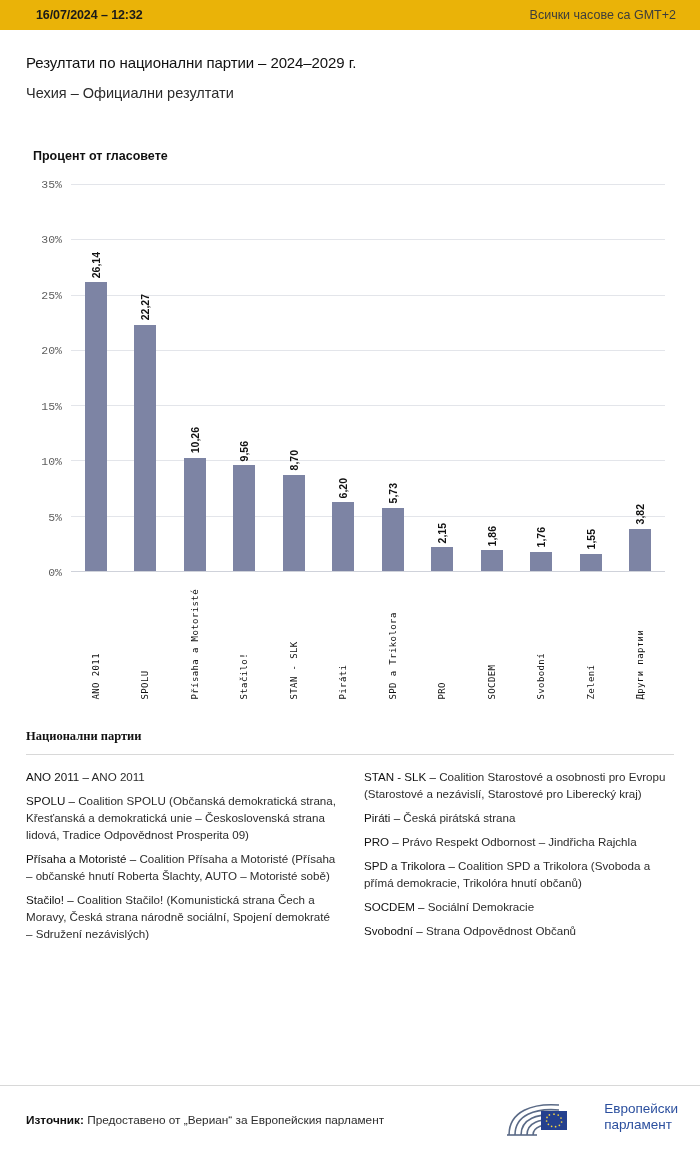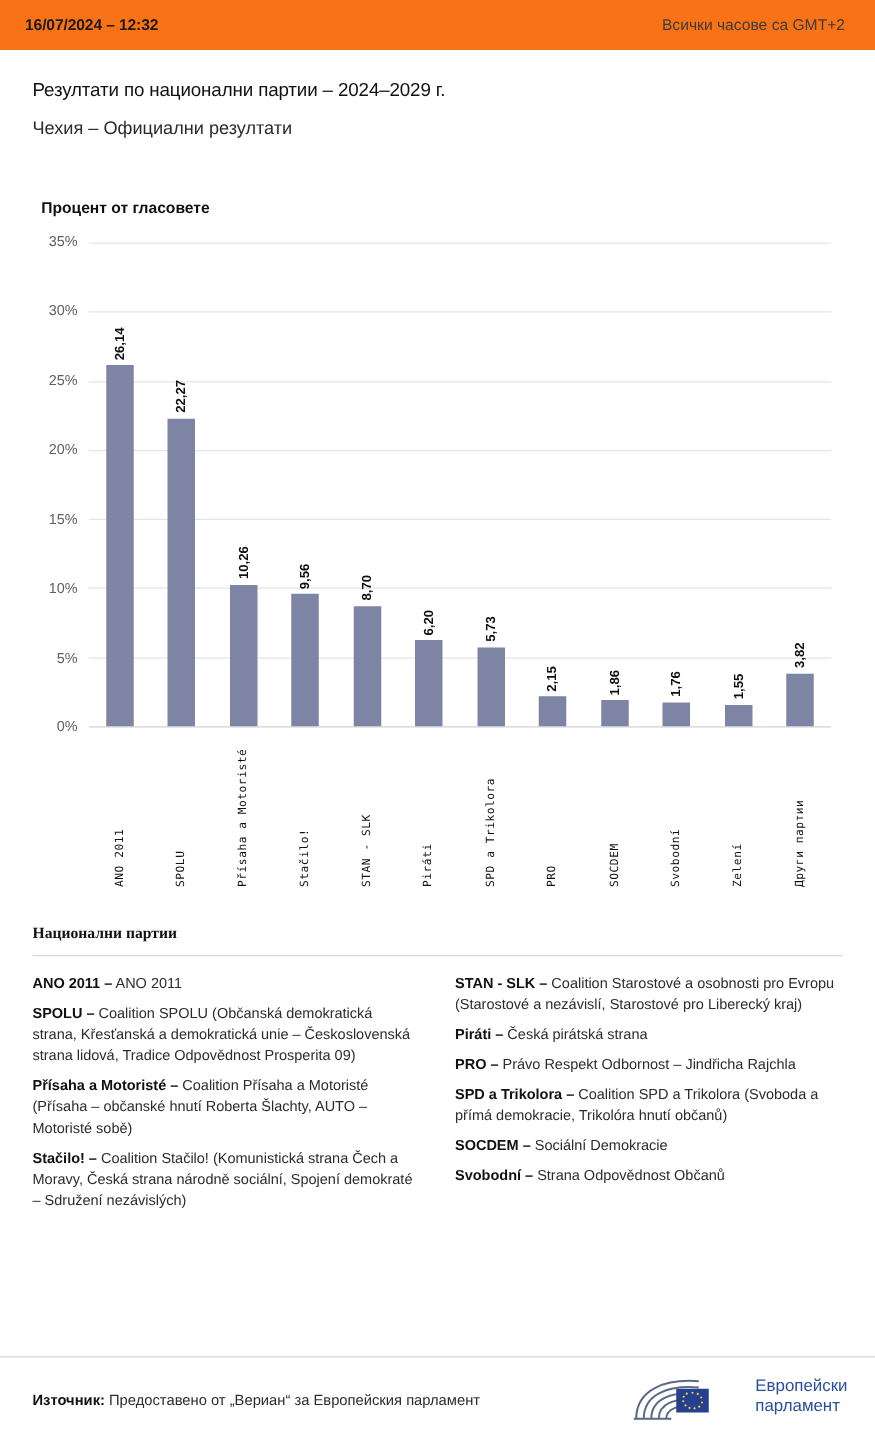--- a/index.html
+++ b/index.html
@@ -11,26 +11,26 @@
     width: 700px;
     height: 1154px;
     font-family: "Liberation Sans", sans-serif;
     color: #1a1a1a;
     overflow: hidden;
     position: relative;
   }
 
   
   .topbar {
-    height: 40px;
-    background: #f97316;
+    height: 30px;
+    background: #eab308;
     display: flex;
     align-items: center;
     justify-content: space-between;
-    padding: 0 24px 0 20px;
+    padding: 0 24px 0 36px;
     box-sizing: border-box;
   }
   .topbar-date {
     font-size: 12.5px;
     font-weight: bold;
     color: #1a1a1a;
     letter-spacing: -0.1px;
   }
   .topbar-tz {
     font-size: 12.5px;
@@ -85,20 +85,21 @@
     background: #e3e5ea;
   }
   .gridline.axis-zero { background: #cfd2da; }
   .ytick {
     position: absolute;
     right: calc(100% + 9px);
     transform: translateY(-50%);
     font-size: 11.5px;
     color: #5f5f5f;
     white-space: nowrap;
+    font-family: Liberation Mono, monospace;
   }
   .bars {
     position: absolute;
     left: 0; right: 0; top: 0; bottom: 0;
     display: flex;
     align-items: flex-end;
     justify-content: space-between;
   }
   .bar-slot {
     position: relative;
@@ -170,21 +171,21 @@
     column-count: 2;
     column-gap: 28px;
     font-size: 11.6px;
     line-height: 1.47;
     color: #2c2c2c;
   }
   .legend-entry {
     margin: 0 0 7px 0;
     break-inside: auto;
   }
-  .legend-entry b { color: #111111; font-weight: bold; }
+  .legend-entry b { color: #111111; font-weight: normal; }
 
   
   .footer {
     position: absolute;
     left: 0; right: 0;
     bottom: 0;
     height: 69px;
     border-top: 1px solid #d8d8d8;
     display: flex;
     align-items: center;

